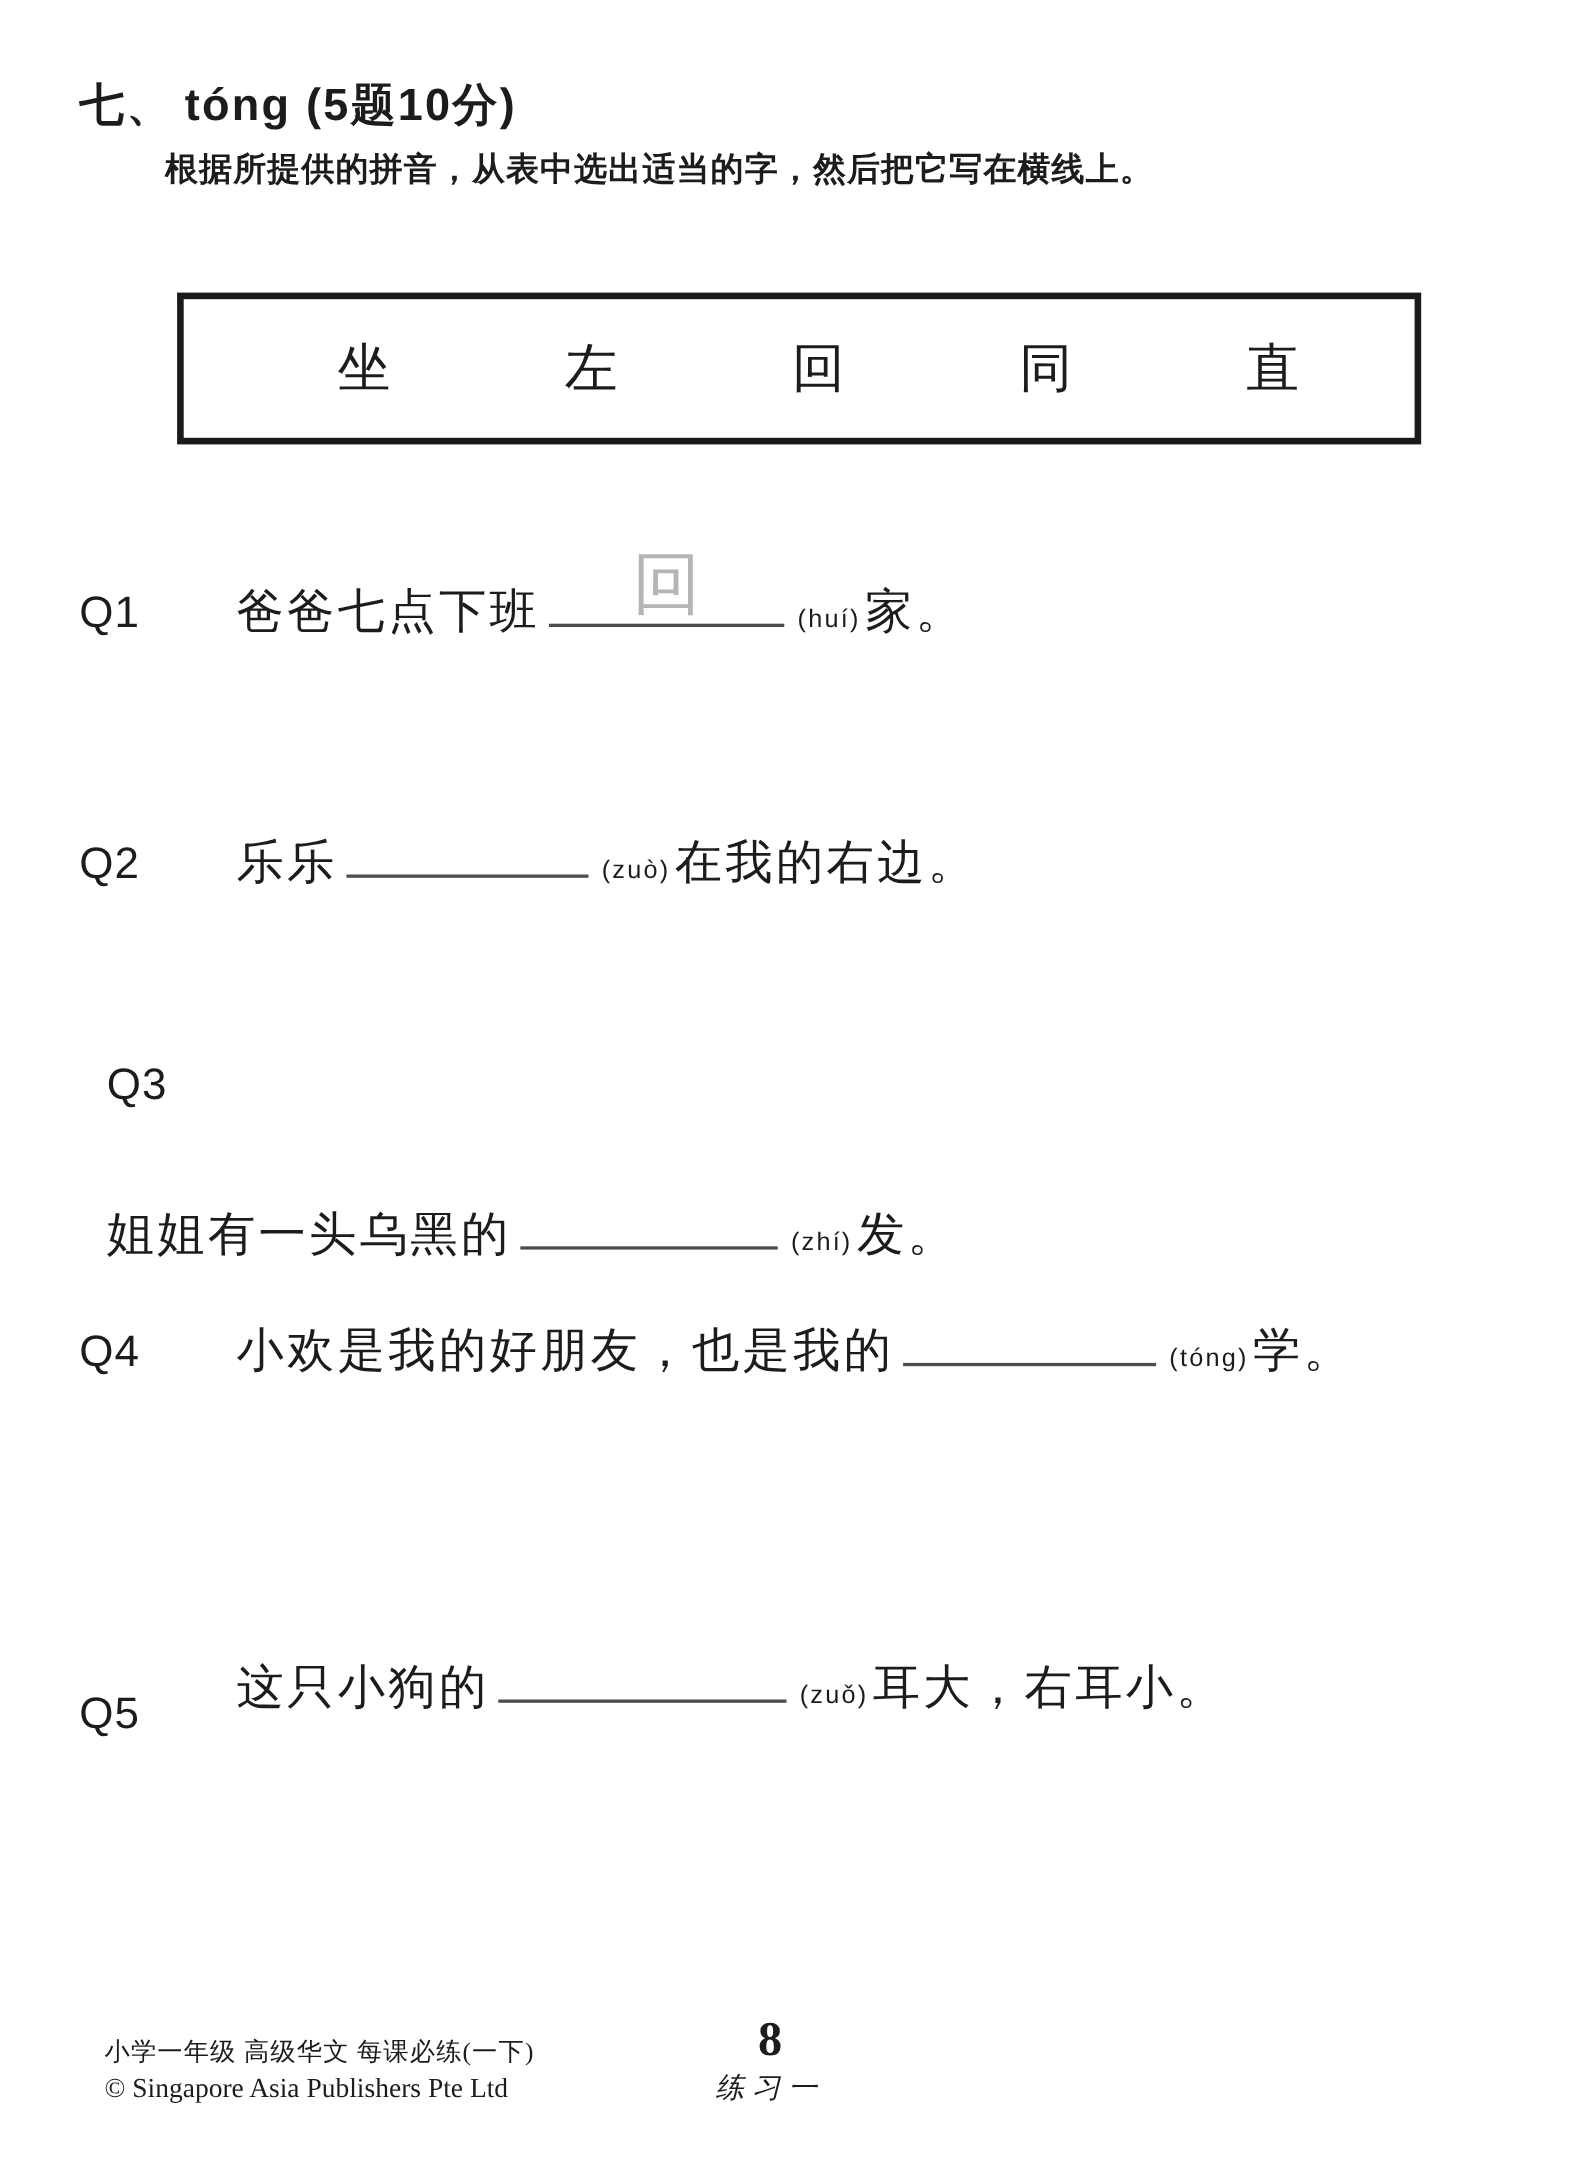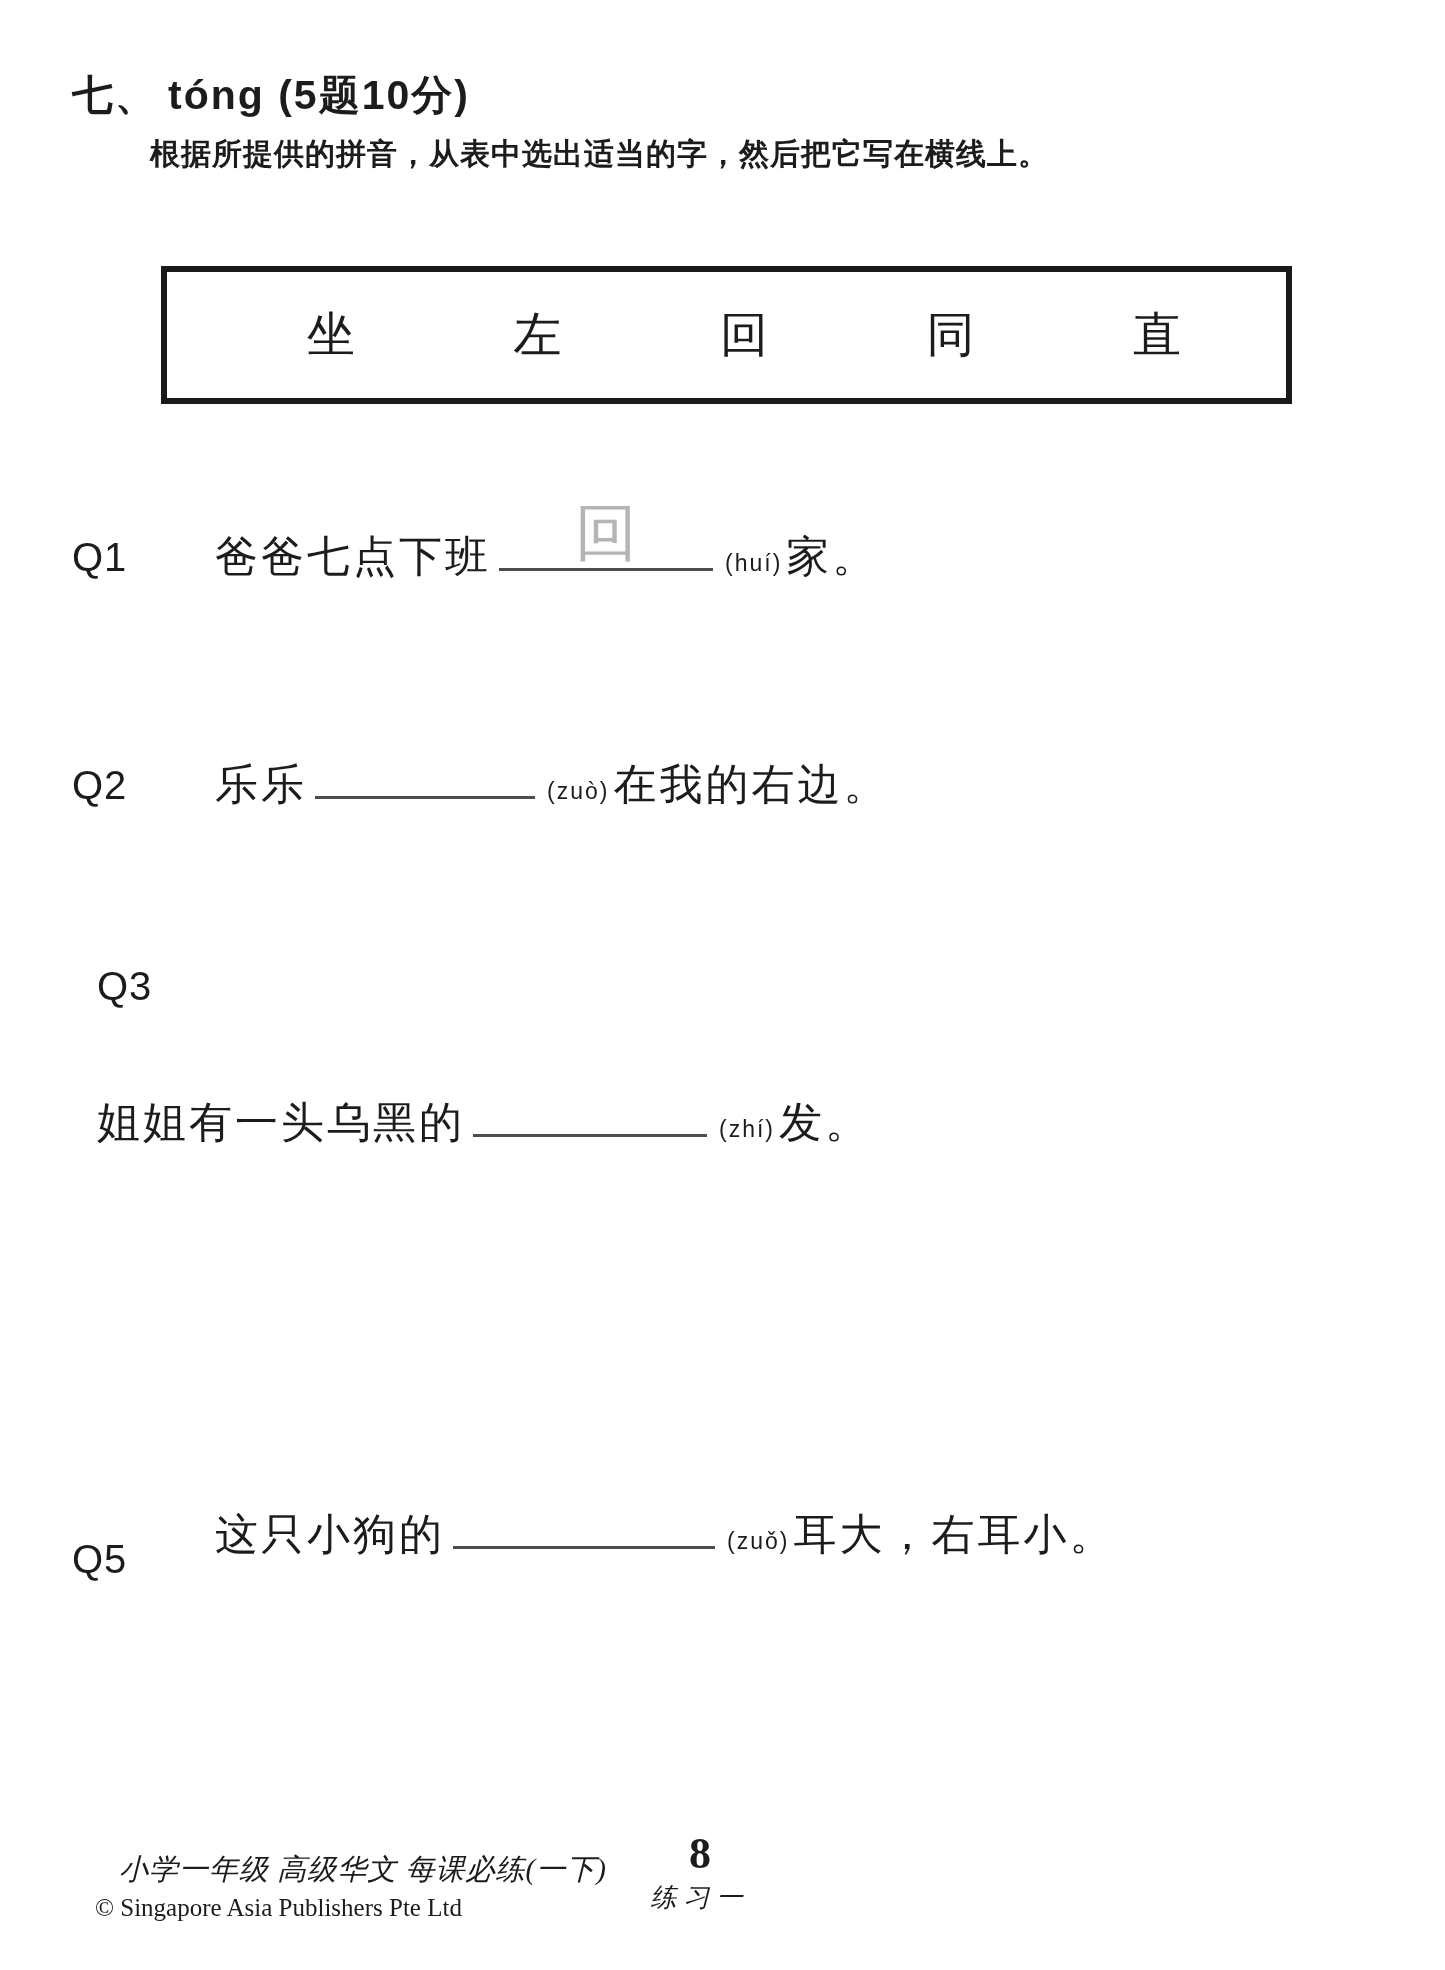--- a/index.html
+++ b/index.html
@@ -118,24 +118,22 @@
     font-family: "Liberation Serif", "DejaVu Serif", serif;
   }
 
   
   .footer-left {
     position: absolute;
     left: 95px;
     top: 1850px;
   }
   .book-info {
-    font-size: 29px;
+    font-size: 23px;
     letter-spacing: 1px;
-    font-style: italic;
-    margin-left: 24px;
   }
   .copyright {
     font-size: 25px;
     margin-top: 4px;
     font-family: "Liberation Serif", "DejaVu Serif", serif;
   }
   .footer-center {
     position: absolute;
     left: 635px;
     top: 1830px;
@@ -188,20 +186,26 @@
     </span>
   </div>
 
   <div class="question q3">
     <span class="q-label">Q3</span>
     <span class="q-content">
       <span class="cn">姐姐有一头乌黑的</span><span class="blank blank-q3"><span class="faint-answer"></span></span><span class="pinyin">(zhí)</span><span class="cn">发。</span>
     </span>
   </div>
 
+  <div class="question q4">
+    <span class="q-label">Q4</span>
+    <span class="q-content">
+      <span class="cn">小欢是我的好朋友，也是我的</span><span class="blank blank-q4"><span class="faint-answer"></span></span><span class="pinyin">(tóng)</span><span class="cn">学。</span>
+    </span>
+  </div>
 
   <div class="question q5">
     <span class="q-label">Q5</span>
     <span class="q-content">
       <span class="cn">这只小狗的</span><span class="blank blank-q5"><span class="faint-answer"></span></span><span class="pinyin">(zuǒ)</span><span class="cn">耳大，右耳小。</span>
     </span>
   </div>
 
   <div class="footer-left">
     <div class="book-info">小学一年级 高级华文 每课必练(一下)</div>

